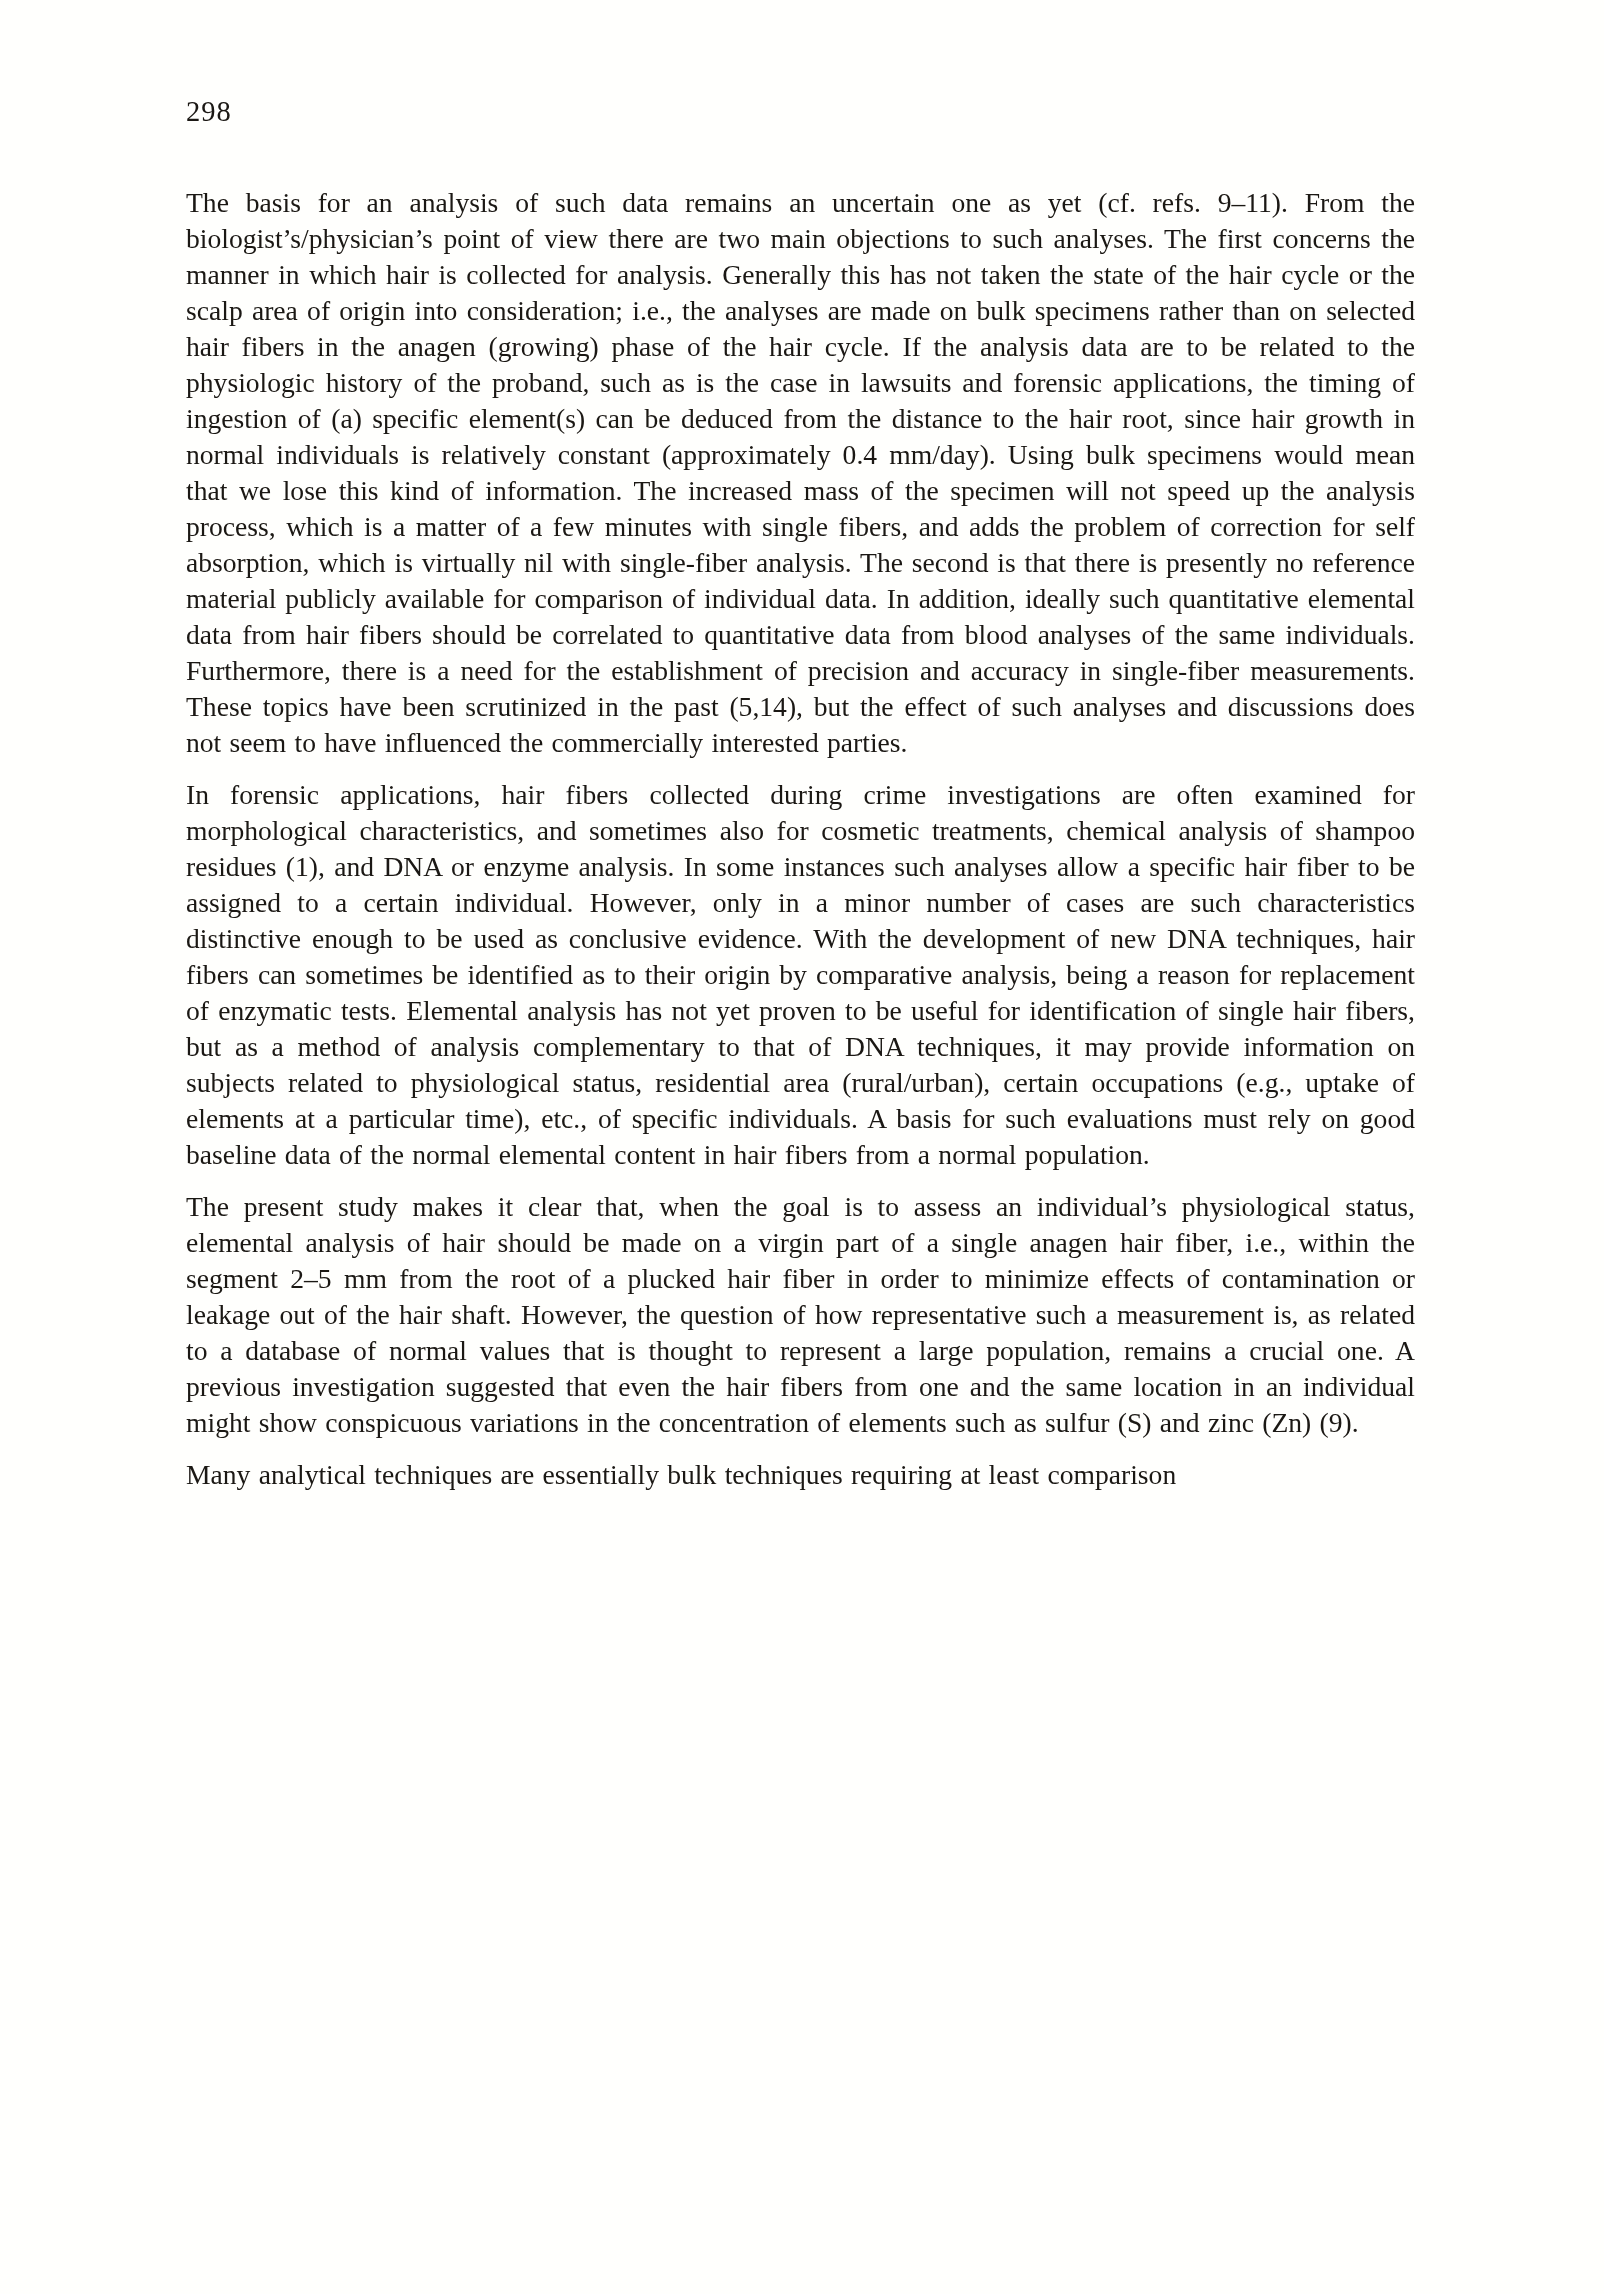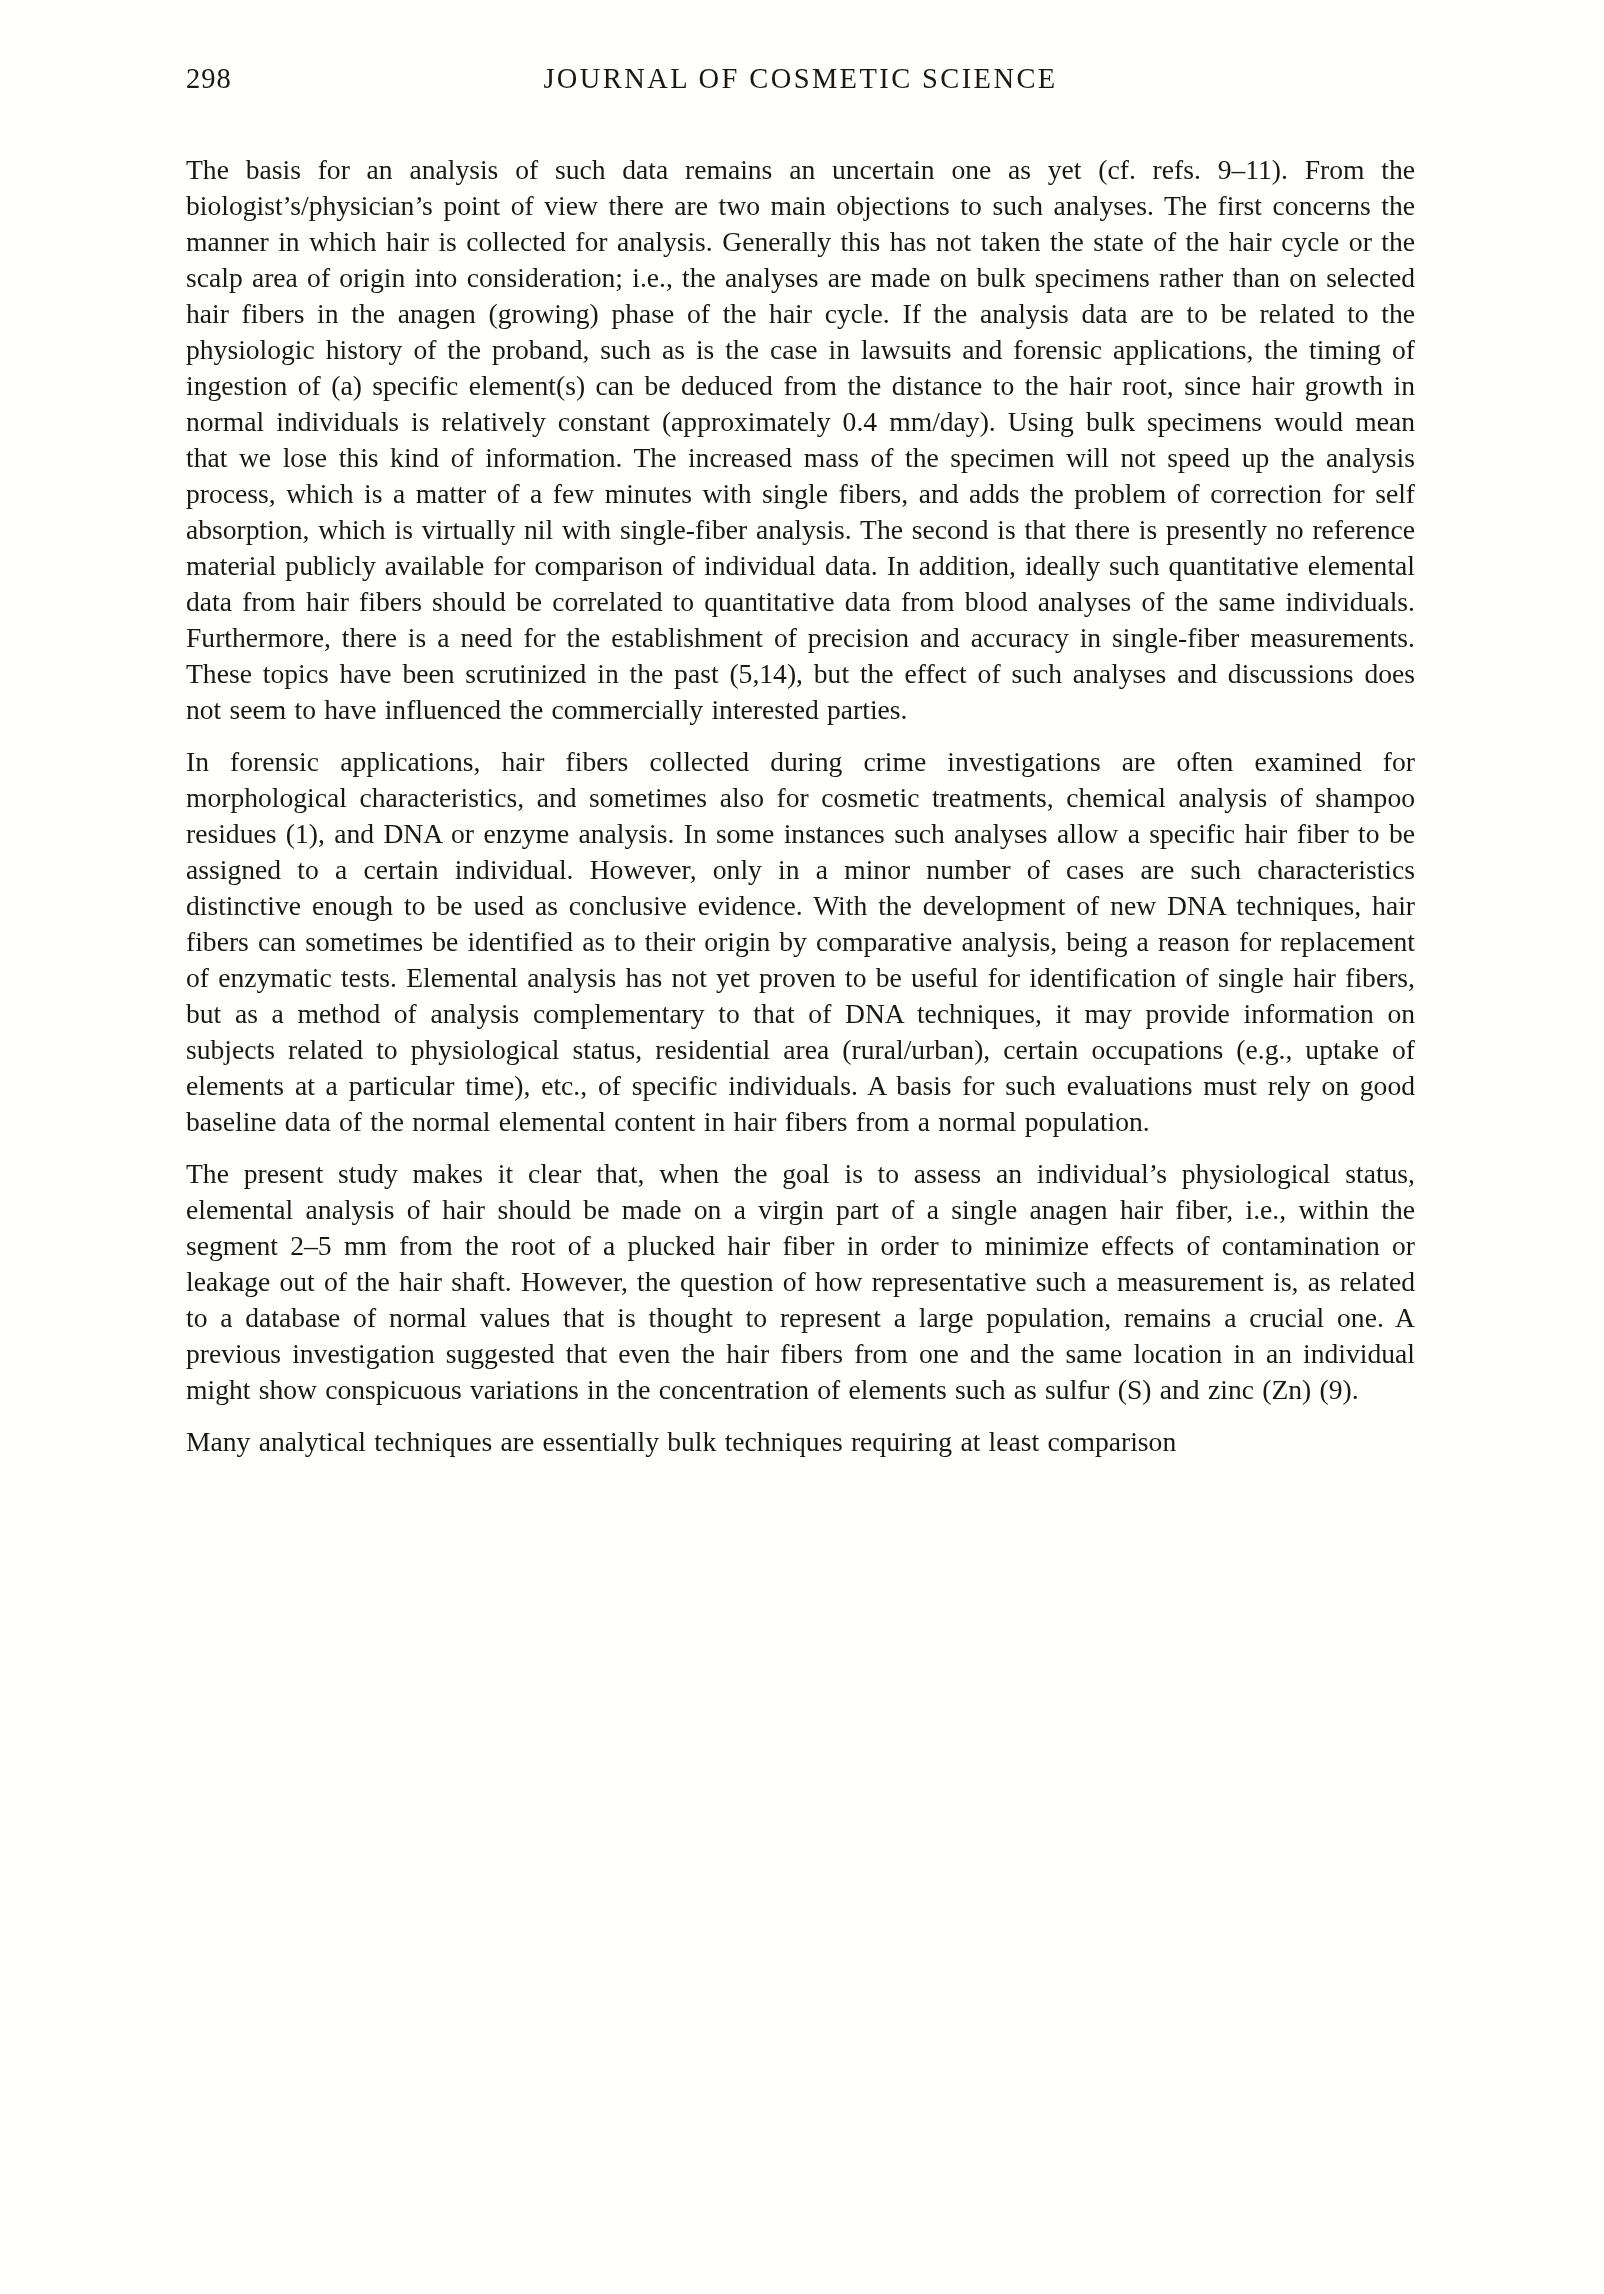--- a/index.html
+++ b/index.html
@@ -15,21 +15,21 @@
     font-family: "Liberation Serif", "DejaVu Serif", serif;
     color: #1b1814;
     position: relative;
     overflow: hidden;
   }
 
   .page {
     position: absolute;
     inset: 0;
     background: #fffffd;
-    padding: 63px 190px 0 186px;
+    padding: 96px 190px 0 186px;
   }
 
   .page-header {
     position: relative;
     height: 40px;
     margin-bottom: 49px;
   }
 
   .page-number {
     position: absolute;
@@ -62,21 +62,20 @@
     font-style: italic;
   }
 </style>
 </head>
 <body>
 
 <div class="page">
 
   <header class="page-header">
     <span class="page-number">298</span>
-    <span class="journal-title">JOURNAL OF COSMETIC SCIENCE</span>
   </header>
 
   <main class="page-body">
 
 
     <p>The basis for an analysis of such data remains an uncertain one as yet (cf. refs. 9–11). From the biologist’s/physician’s point of view there are two main objections to such analyses. The first concerns the manner in which hair is collected for analysis. Generally this has not taken the state of the hair cycle or the scalp area of origin into consideration; i.e., the analyses are made on bulk specimens rather than on selected hair fibers in the anagen (growing) phase of the hair cycle. If the analysis data are to be related to the physiologic history of the proband, such as is the case in lawsuits and forensic applications, the timing of ingestion of (a) specific element(s) can be deduced from the distance to the hair root, since hair growth in normal individuals is relatively constant (approximately 0.4 mm/day). Using bulk specimens would mean that we lose this kind of information. The increased mass of the specimen will not speed up the analysis process, which is a matter of a few minutes with single fibers, and adds the problem of correction for self absorption, which is virtually nil with single-fiber analysis. The second is that there is presently no reference material publicly available for comparison of individual data. In addition, ideally such quantitative elemental data from hair fibers should be correlated to quantitative data from blood analyses of the same individuals. Furthermore, there is a need for the establishment of precision and accuracy in single-fiber measurements. These topics have been scrutinized in the past (5,14), but the effect of such analyses and discussions does not seem to have influenced the commercially interested parties.</p>
 
     <p>In forensic applications, hair fibers collected during crime investigations are often examined for morphological characteristics, and sometimes also for cosmetic treatments, chemical analysis of shampoo residues (1), and DNA or enzyme analysis. In some instances such analyses allow a specific hair fiber to be assigned to a certain individual. However, only in a minor number of cases are such characteristics distinctive enough to be used as conclusive evidence. With the development of new DNA techniques, hair fibers can sometimes be identified as to their origin by comparative analysis, being a reason for replacement of enzymatic tests. Elemental analysis has not yet proven to be useful for identification of single hair fibers, but as a method of analysis complementary to that of DNA techniques, it may provide information on subjects related to physiological status, residential area (rural/urban), certain occupations (e.g., uptake of elements at a particular time), etc., of specific individuals. A basis for such evaluations must rely on good baseline data of the normal elemental content in hair fibers from a normal population.</p>
 
     <p>The present study makes it clear that, when the goal is to assess an individual’s physiological status, elemental analysis of hair should be made on a virgin part of a single anagen hair fiber, i.e., within the segment 2–5 mm from the root of a plucked hair fiber in order to minimize effects of contamination or leakage out of the hair shaft. However, the question of how representative such a measurement is, as related to a database of normal values that is thought to represent a large population, remains a crucial one. A previous investigation suggested that even the hair fibers from one and the same location in an individual might show conspicuous variations in the concentration of elements such as sulfur (S) and zinc (Zn) (9).</p>

